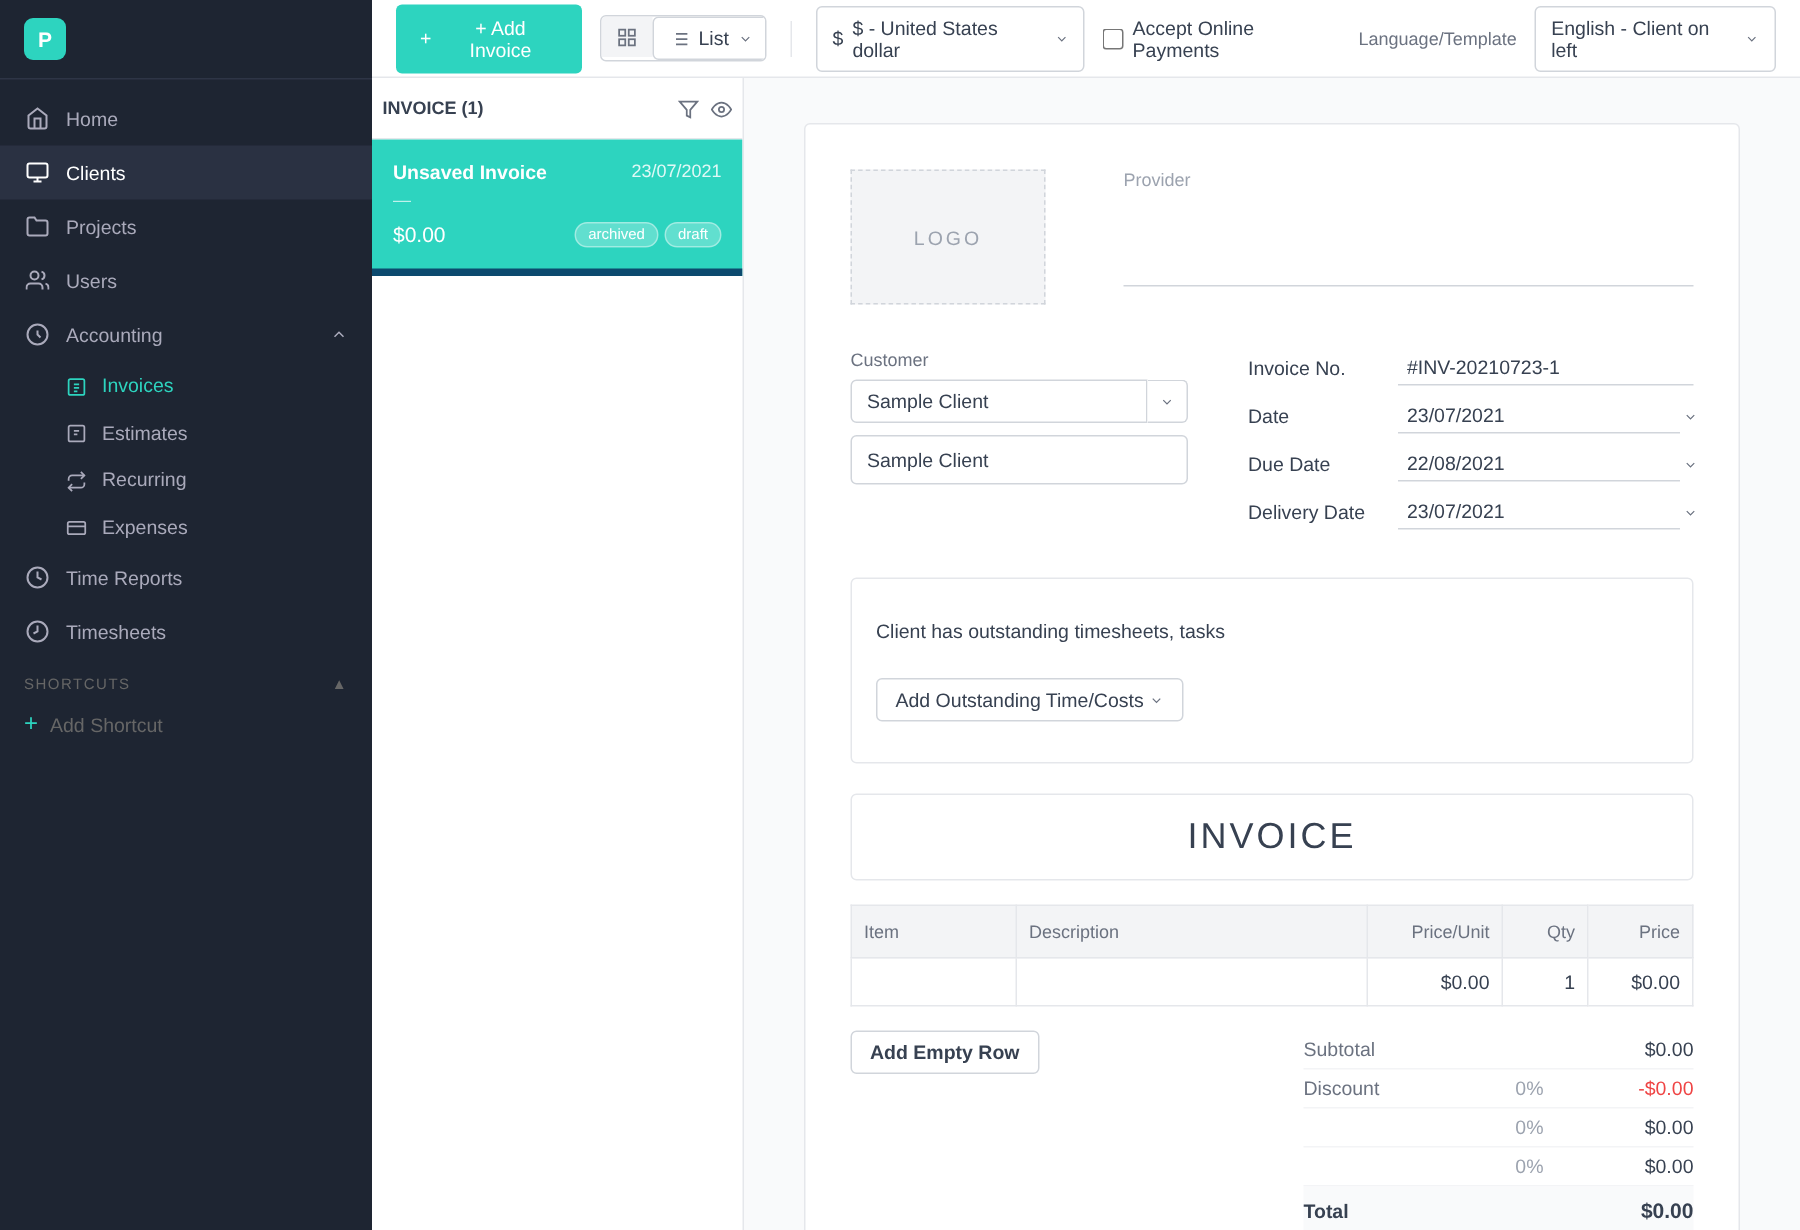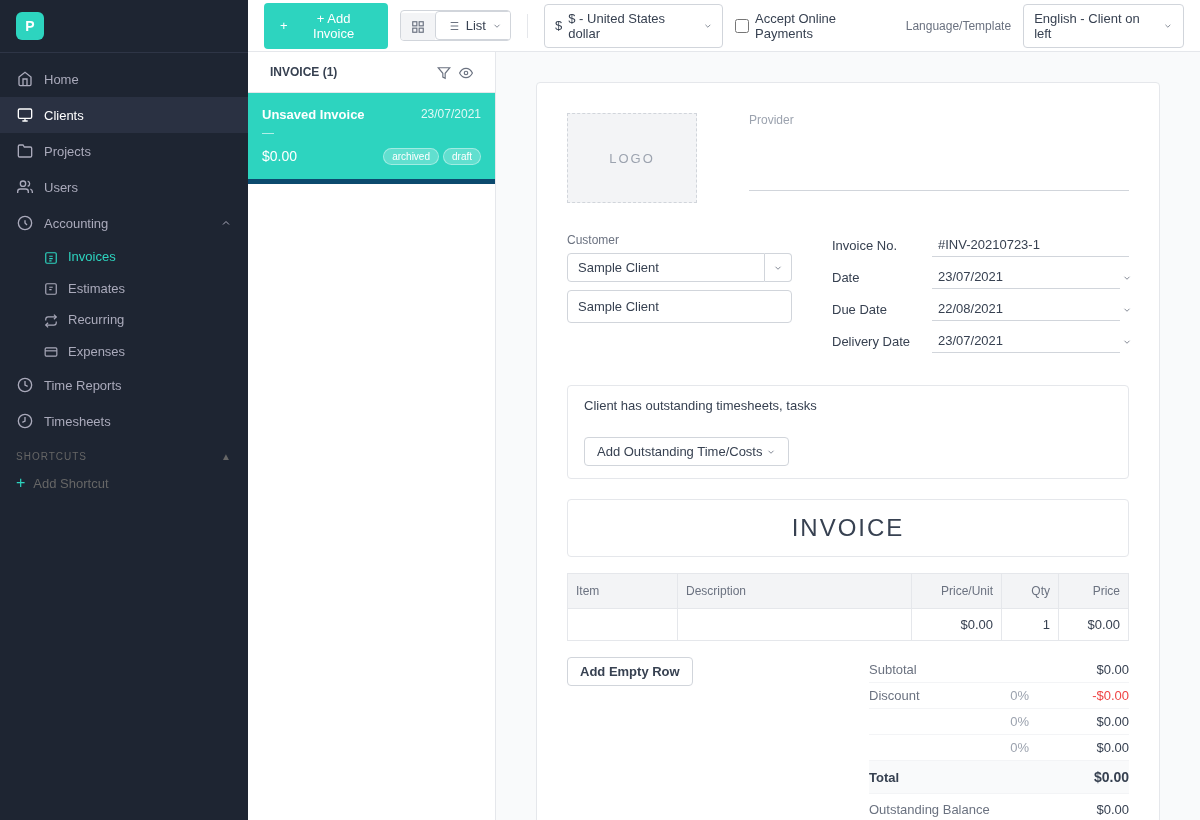--- a/index.html
+++ b/index.html
@@ -19,37 +19,37 @@
     .section-label { padding: 12px 16px 4px; font-size: 10px; color: #666; text-transform: uppercase; letter-spacing: 1px; display: flex; align-items: center; justify-content: space-between; }
     .section-label .chevron { font-size: 10px; }
     .add-shortcut { display: flex; align-items: center; gap: 8px; padding: 8px 16px; color: #666; cursor: pointer; font-size: 13px; }
 
     
     .main { flex: 1; display: flex; flex-direction: column; overflow: hidden; }
 
     
     .topbar { height: 52px; background: #fff; border-bottom: 1px solid #e5e7eb; display: flex; align-items: center; padding: 0 16px; gap: 12px; flex-shrink: 0; }
     .add-invoice-btn { background: #2dd4bf; color: white; border: none; padding: 8px 16px; border-radius: 4px; cursor: pointer; display: flex; align-items: center; gap: 6px; font-size: 13px; font-weight: 500; }
-    .list-toggle { display: flex; align-items: flex-end; border: 1px solid #d1d5db; border-radius: 4px; overflow: hidden; }
+    .list-toggle { display: flex; align-items: flex-start; border: 1px solid #d1d5db; border-radius: 4px; overflow: hidden; }
     .list-toggle-btn { padding: 6px 10px; background: #fff; border: none; cursor: pointer; color: #6b7280; }
     .list-toggle-btn.active { background: #f3f4f6; }
     .list-select { border: 1px solid #d1d5db; border-radius: 4px; padding: 6px 10px; background: #fff; cursor: pointer; display: flex; align-items: center; gap: 6px; font-size: 13px; color: #374151; }
     .separator { height: 24px; width: 1px; background: #e5e7eb; margin: 0 4px; }
     .currency-select { border: 1px solid #d1d5db; border-radius: 4px; padding: 6px 10px; background: #fff; display: flex; align-items: center; gap: 6px; font-size: 13px; color: #374151; cursor: pointer; }
     .checkbox-wrap { display: flex; align-items: center; gap: 6px; font-size: 13px; color: #374151; }
     .checkbox-wrap input { width: 14px; height: 14px; }
     .lang-label { font-size: 12px; color: #6b7280; }
     .lang-select { border: 1px solid #d1d5db; border-radius: 4px; padding: 6px 10px; background: #fff; display: flex; align-items: center; gap: 6px; font-size: 13px; color: #374151; cursor: pointer; min-width: 160px; }
 
     
     .content { flex: 1; display: flex; overflow: hidden; }
 
     
     .invoice-panel { width: 248px; background: #fff; border-right: 1px solid #e5e7eb; flex-shrink: 0; overflow-y: auto; }
-    .invoice-panel-header { padding: 12px 22px; display: flex; align-items: center; justify-content: space-between; border-bottom: 1px solid #e5e7eb; }
+    .invoice-panel-header { padding: 12px 7px; display: flex; align-items: center; justify-content: space-between; border-bottom: 1px solid #e5e7eb; }
     .invoice-panel-title { font-size: 12px; font-weight: 600; color: #374151; }
     .invoice-panel-actions { display: flex; gap: 8px; color: #6b7280; }
     .invoice-card { padding: 14px; border-bottom: 5px solid #0c4a6e; cursor: pointer; background: #2dd4bf; }
     .invoice-card-top { display: flex; justify-content: space-between; margin-bottom: 4px; }
     .invoice-card-name { font-size: 13px; font-weight: 600; color: #fff; }
     .invoice-card-date { font-size: 12px; color: rgba(255,255,255,0.85); }
     .invoice-card-dash { font-size: 12px; color: rgba(255,255,255,0.7); margin-bottom: 8px; }
     .invoice-card-bottom { display: flex; align-items: center; justify-content: space-between; }
     .invoice-card-amount { font-size: 14px; color: #fff; font-weight: 500; }
     .badge { font-size: 10px; padding: 2px 8px; border-radius: 10px; }
@@ -78,21 +78,21 @@
 
     .invoice-fields { min-width: 240px; }
     .field-row { display: flex; align-items: center; margin-bottom: 8px; }
     .field-row-label { font-size: 13px; color: #374151; width: 100px; flex-shrink: 0; }
     .field-row-value { flex: 1; border: none; border-bottom: 1px solid #d1d5db; padding: 4px 6px; font-size: 13px; color: #374151; outline: none; background: transparent; }
     .field-row-select { display: flex; align-items: center; flex: 1; }
     .field-row-select input { flex: 1; border: none; border-bottom: 1px solid #d1d5db; padding: 4px 6px; font-size: 13px; color: #374151; outline: none; background: transparent; }
     .field-row-select .drop-btn { border: none; background: transparent; cursor: pointer; color: #6b7280; padding: 0 2px; }
 
     
-    .outstanding-banner { background: #fff; border: 1px solid #e5e7eb; border-radius: 4px; padding: 12px 16px; margin-bottom: 20px; font-size: 13px; color: #374151; }
+    .outstanding-banner { background: #fff; border: 1px solid #e5e7eb; border-radius: 4px; padding: 27px 16px; margin-bottom: 20px; font-size: 13px; color: #374151; }
     .outstanding-btn { border: 1px solid #d1d5db; border-radius: 4px; padding: 6px 12px; background: #fff; cursor: pointer; font-size: 13px; color: #374151; display: inline-flex; align-items: center; gap: 4px; margin-top: 24px; }
 
     
     .invoice-title-row { text-align: center; padding: 14px; border: 1px solid #e5e7eb; border-radius: 4px; margin-bottom: 16px; }
     .invoice-title { font-size: 24px; font-weight: 400; color: #374151; letter-spacing: 2px; }
 
     
     .invoice-table { width: 100%; border-collapse: collapse; margin-bottom: 16px; }
     .invoice-table th { background: #f3f4f6; padding: 10px 8px; font-size: 12px; color: #6b7280; font-weight: 500; text-align: left; border: 1px solid #e5e7eb; }
     .invoice-table th.right { text-align: right; }

